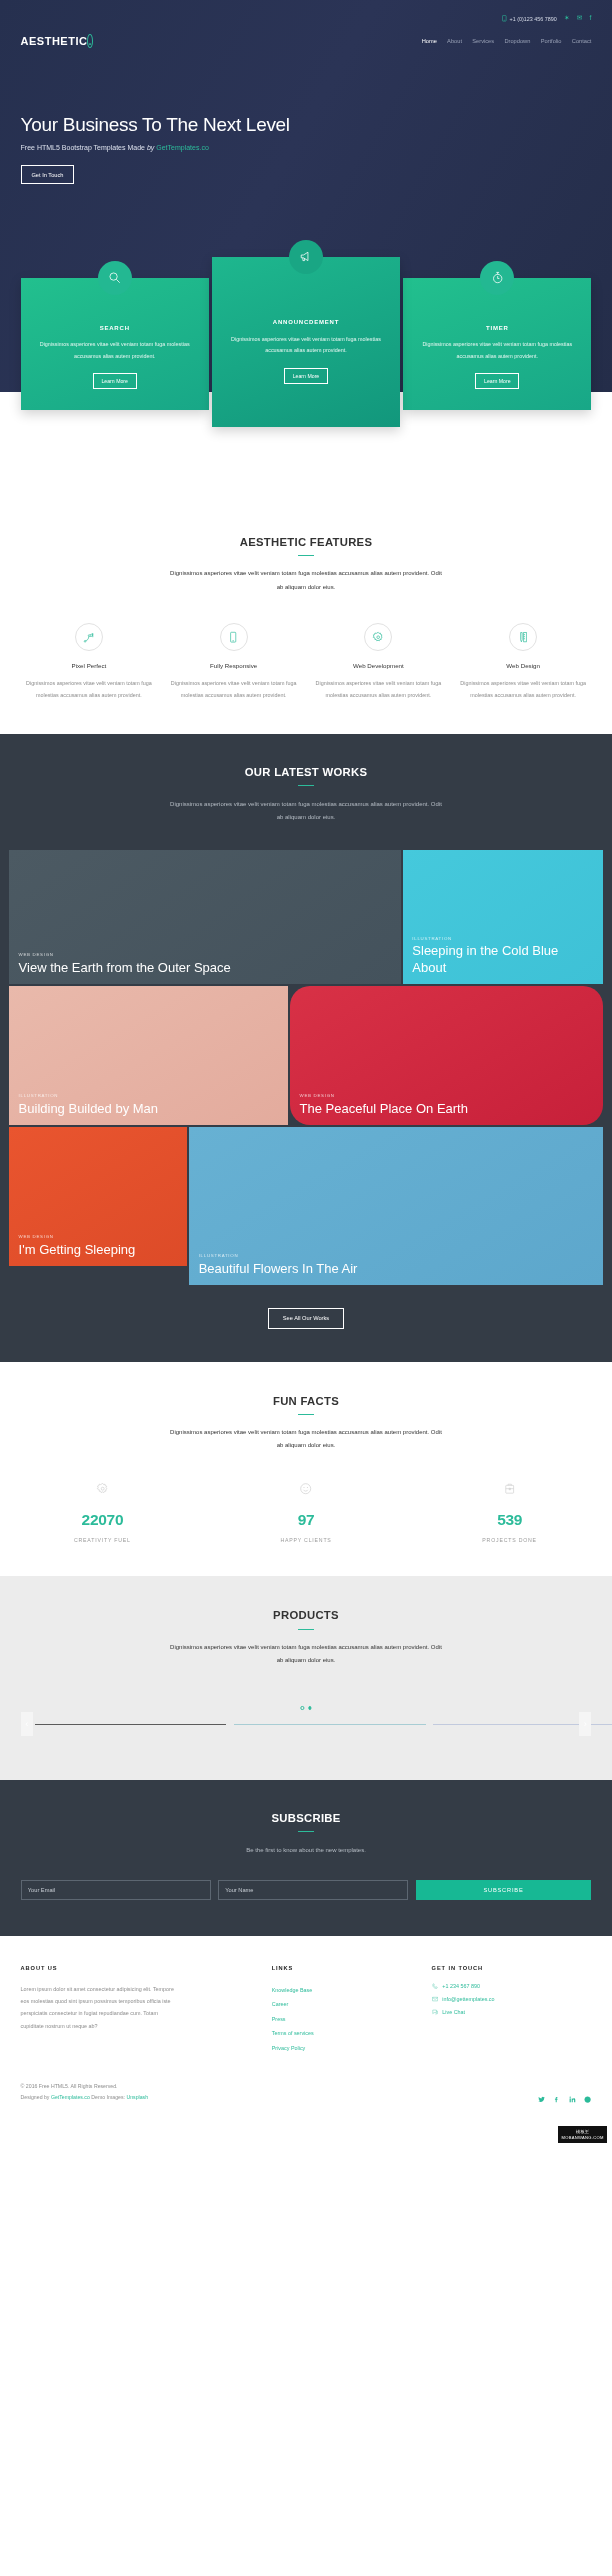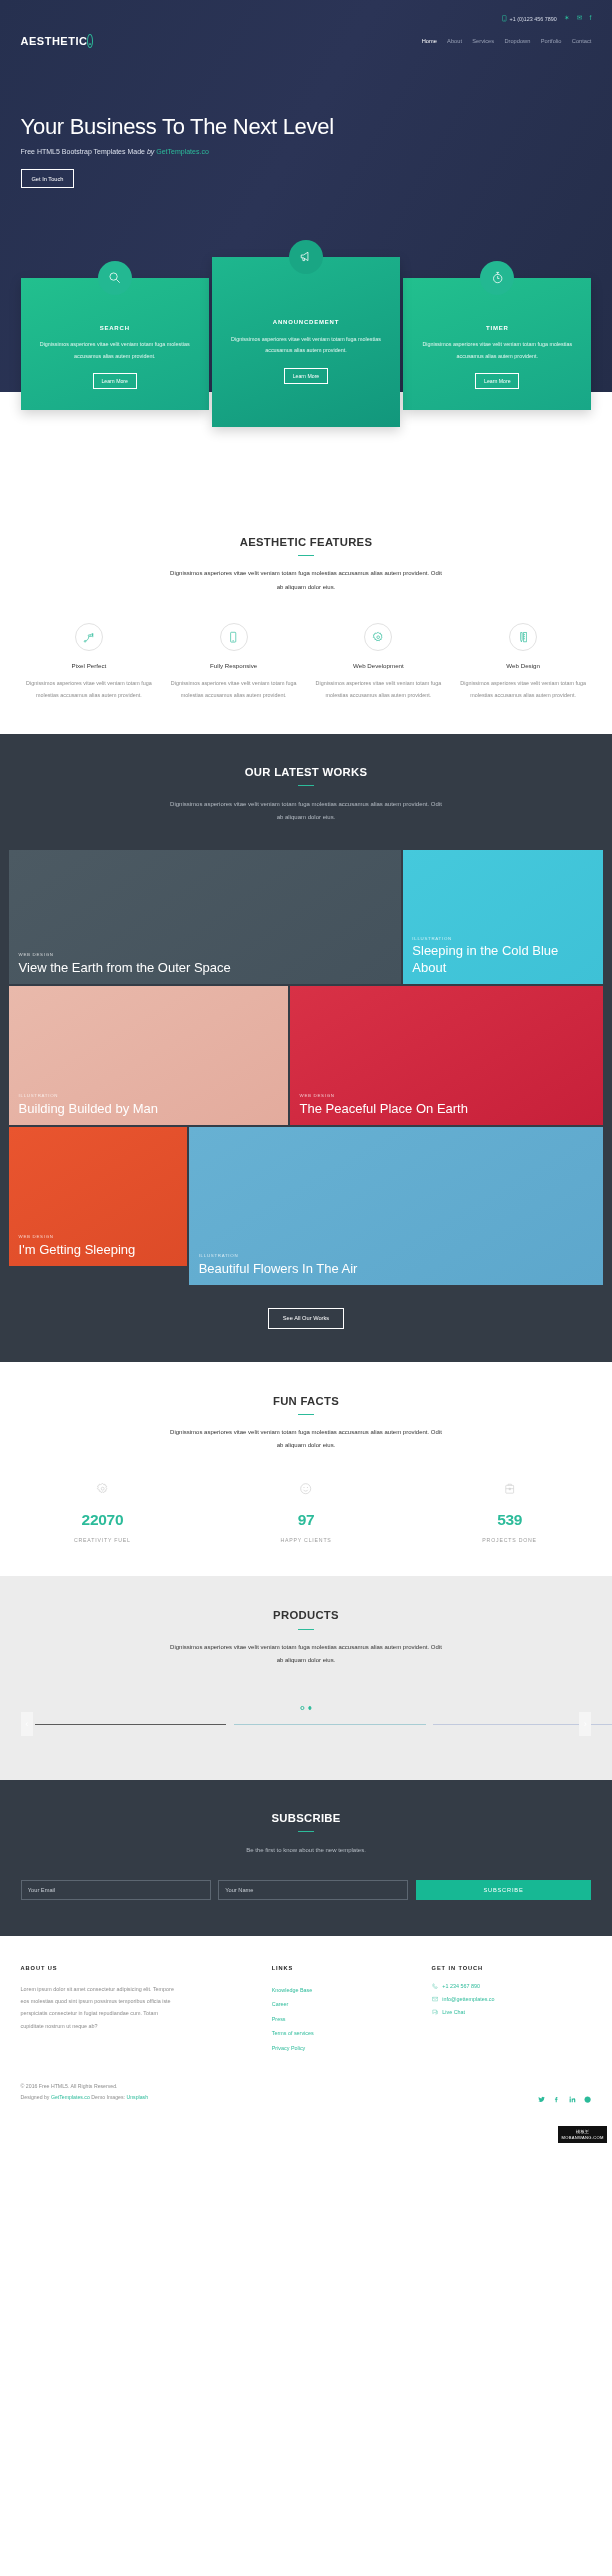--- a/index.html
+++ b/index.html
@@ -30,21 +30,21 @@
     display:flex; align-items:center; justify-content:space-between;
     padding:9.3px 20.6px 0 20.6px;
   }
   .brand { color:#fff; font-size:11px; font-weight:bold; letter-spacing:0.5px; }
   .brand .dot { color:#2cbb9a; }
   .nav { display:flex; gap:10.3px; }
   .nav a { color:#98a0b5; font-size:5.7px; }
   .nav a.active { color:#ffffff; }
 
   .hero-copy { padding:67px 0 0 20.6px; }
-  .hero-copy h1 { color:#fff; font-size:22px; font-weight:normal; letter-spacing:-0.3px; }
+  .hero-copy h1 { color:#fff; font-size:19px; font-weight:normal; letter-spacing:-0.3px; }
   .hero-sub { color:#dbe0ec; font-size:7px; margin-top:8.2px; }
   .hero-sub em { font-style:italic; }
   .hero-sub a { color:#2cbb9a; }
   .btn-outline {
     display:inline-block; margin-top:13.4px;
     border:0.5px solid #ffffff; color:#fff;
     font-size:5.7px; padding:5.7px 9.8px; background:transparent;
   }
 
   
@@ -100,21 +100,21 @@
   .works .sec-desc { color:#b5bcc4; }
   .works-grid { padding:0 9.3px; margin-top:26px; }
   .wrow { display:flex; gap:2.1px; margin-bottom:2.1px; }
   .tile { position:relative; overflow:hidden; }
   .tile .meta { position:absolute; left:9.3px; bottom:8.2px; right:9.3px; }
   .tile .cat { font-size:4.4px; letter-spacing:0.7px; color:rgba(255,255,255,.75); margin-bottom:2.6px; }
   .tile .ttl { font-size:13px; color:#fff; line-height:1.25; }
   .t-earth { flex:0 0 66%; height:134px; background:linear-gradient(145deg,#4c5a63,#44525c); }
   .t-cold  { flex:1; height:134px; background:linear-gradient(145deg,#45c9dc,#3ec1d6); }
   .t-build { flex:0 0 47%; height:139px; background:linear-gradient(150deg,#e9b9ab,#e3ab9d); }
-  .t-peace { flex:1; height:139px; background:linear-gradient(150deg,#d83146,#c7203a); }
+  .t-peace { flex:1; height:139px; background:linear-gradient(150deg,#d83146,#c7203a);border-radius:20px; }
   .t-marr  { flex:0 0 30%; height:139px; background:linear-gradient(150deg,#e9552f,#dd4b28); }
   .t-flow  { flex:1; height:158px; background:linear-gradient(150deg,#67b1d3,#5da7cc); }
   .works-btn-wrap { text-align:center; margin-top:23px; }
   .works-btn { display:inline-block; border:0.5px solid #fff; color:#fff; font-size:5.7px; padding:6.2px 13.4px; }
 
   
   .facts-grid { display:flex; margin-top:30px;gap:40px; }
   .fact { flex:1; text-align:center; }
   .fact svg { width:13.4px; height:13.4px; stroke:#cfcfcf; fill:none; stroke-width:1.2; }
   .fact .num { font-size:15.5px; color:#2cbb9a; font-weight:bold; margin:13.4px 0 8.2px 0; letter-spacing:-0.3px; }

